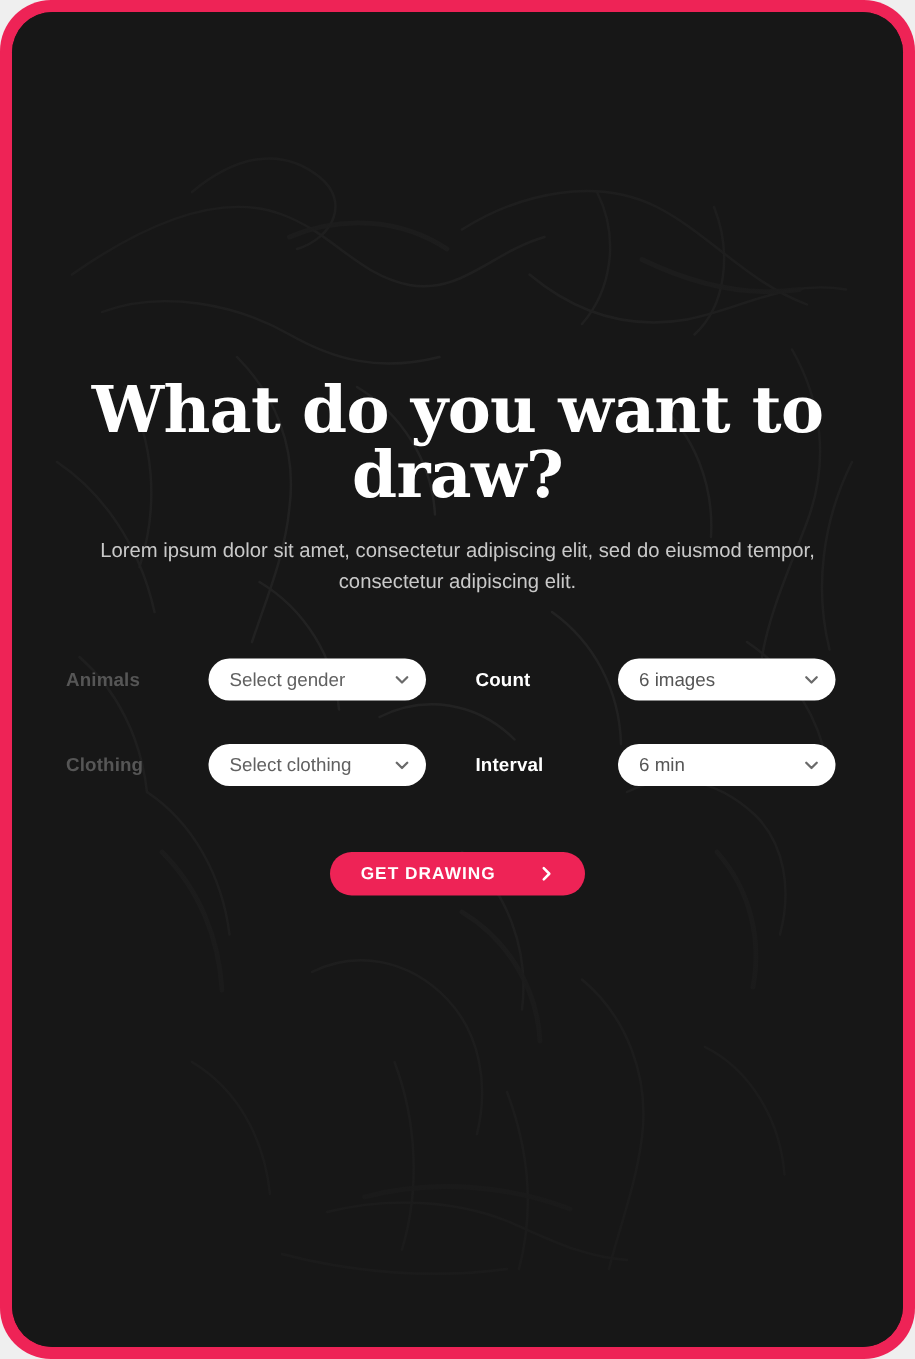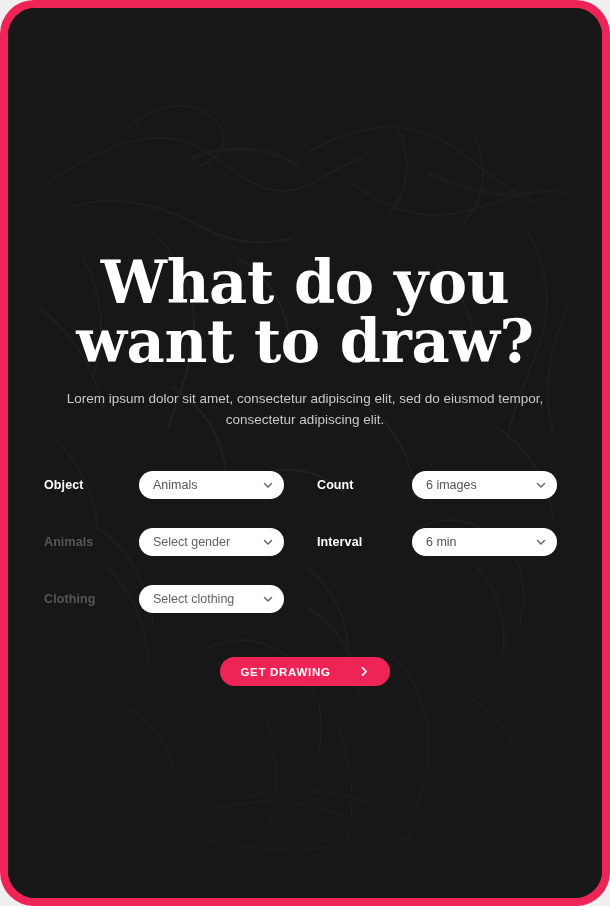--- a/index.html
+++ b/index.html
@@ -97,21 +97,21 @@
     top: 0;
     width: 100%;
     z-index: 4;
     padding: 0 20px;
   }
 
   .headline {
     margin-top: 245px;
     font-family: "DejaVu Serif", "Liberation Serif", serif;
     font-weight: bold;
-    font-size: 59px;
+    font-size: 43px;
     line-height: 1.0;
     color: #ffffff;
     text-align: center;
     letter-spacing: -0.4px;
   }
 
   .subhead {
     margin: 18px auto 0;
     max-width: 524px;
     text-align: center;
@@ -270,31 +270,20 @@
 
     <div class="content">
 
       <h1 class="headline">What do you want to draw?</h1>
       <p class="subhead">Lorem ipsum dolor sit amet, consectetur adipiscing elit, sed do eiusmod tempor, consectetur adipiscing elit.</p>
 
       <div class="form">
 
         <div class="col">
 
-          <div class="field">
-            <div class="field-label">Object</div>
-            <div class="select">
-              <span class="select-value">Animals</span>
-              <span class="chev">
-                <svg viewBox="0 0 12 12" fill="none">
-                    <path d="M2.5 4.5 L6 8 L9.5 4.5" stroke-width="1.5" stroke-linecap="round" stroke-linejoin="round"></path>
-                  </svg>
-              </span>
-            </div>
-          </div>
 
           <div class="field disabled">
             <div class="field-label">Animals</div>
             <div class="select">
               <span class="select-value">Select gender</span>
               <span class="chev">
                 <svg viewBox="0 0 12 12" fill="none">
                     <path d="M2.5 4.5 L6 8 L9.5 4.5" stroke-width="1.5" stroke-linecap="round" stroke-linejoin="round"></path>
                   </svg>
               </span>

